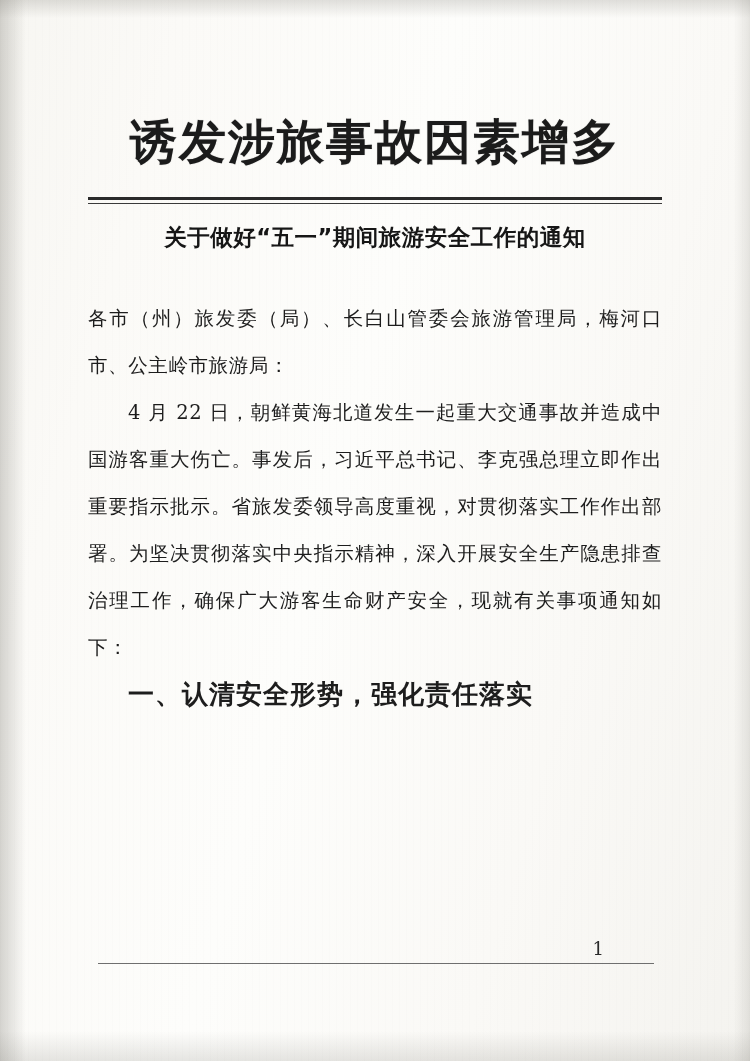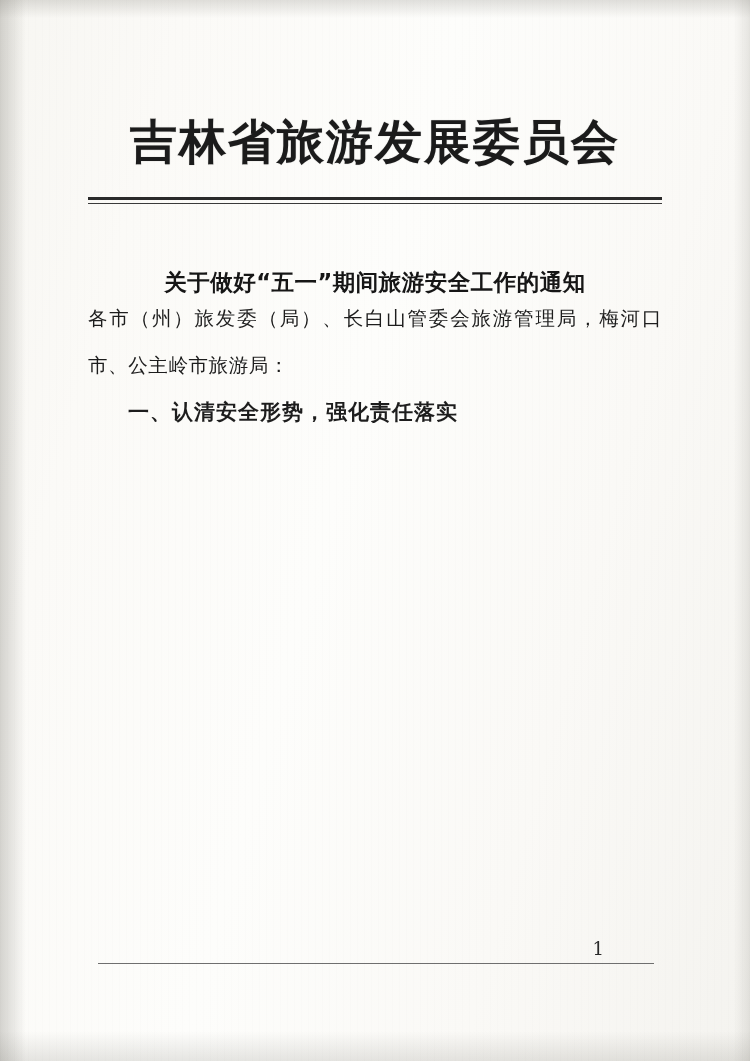--- a/index.html
+++ b/index.html
@@ -117,21 +117,20 @@
     left: 0;
     top: 222px;
     width: 574px;
     text-align: center;
     font-family: "DejaVu Sans", "Liberation Sans", sans-serif;
     font-weight: bold;
     font-size: 22.5px;
     letter-spacing: 0.5px;
     color: #161616;
     white-space: nowrap;
-    margin-top: 45px;
   }
 
   
   .content {
     position: absolute;
     left: 0;
     top: 295px;
     width: 574px;
   }
   .para {
@@ -144,21 +143,21 @@
     margin: 0;
   }
   .para.indent {
     text-indent: 40px;
   }
   .para.heading {
     font-family: "DejaVu Sans", "Liberation Sans", sans-serif;
     font-weight: bold;
     text-indent: 40px;
     letter-spacing: 1px;
-    font-size: 21px;
+    font-size: 26px;
   }
   .para + .para {
     margin-top: 0;
   }
 
   
   .footer-rule {
     position: absolute;
     left: 10px;
     top: 963px;
@@ -181,30 +180,31 @@
 <div class="page">
 
   <div class="edge-shadow-left"></div>
   <div class="edge-shadow-right"></div>
   <div class="edge-shadow-top"></div>
   <div class="edge-shadow-bottom"></div>
 
   <div class="doc-body">
 
     <div class="masthead">
-      <div class="masthead-title">吉林省旅游发展委员会</div>
+      <div class="masthead-title">诱发涉旅事故因素增多</div>
     </div>
 
     <div class="rule-thick"></div>
     <div class="rule-thin"></div>
 
     <div class="subject">关于做好“五一”期间旅游安全工作的通知</div>
 
     <div class="content">
       <p class="para">各市（州）旅发委（局）、长白山管委会旅游管理局，梅河口市、公主岭市旅游局：</p>
+      <p class="para indent">4 月 22 日，朝鲜黄海北道发生一起重大交通事故并造成中国游客重大伤亡。事发后，习近平总书记、李克强总理立即作出重要指示批示。省旅发委领导高度重视，对贯彻落实工作作出部署。为坚决贯彻落实中央指示精神，深入开展安全生产隐患排查治理工作，确保广大游客生命财产安全，现就有关事项通知如下：</p>
       <p class="para heading">一、认清安全形势，强化责任落实</p>
     </div>
 
     <div class="footer-rule"></div>
     <div class="page-number">1</div>
 
   </div>
 </div>
 
 </body></html>

